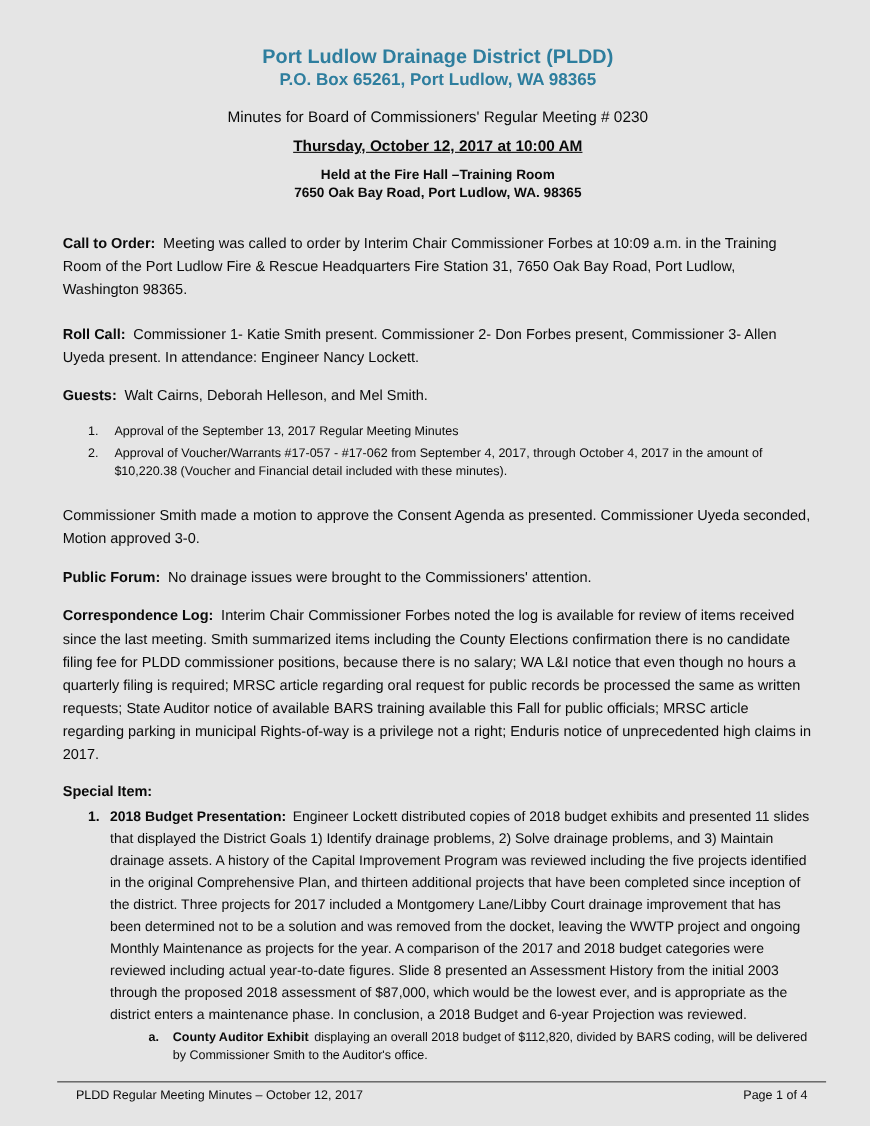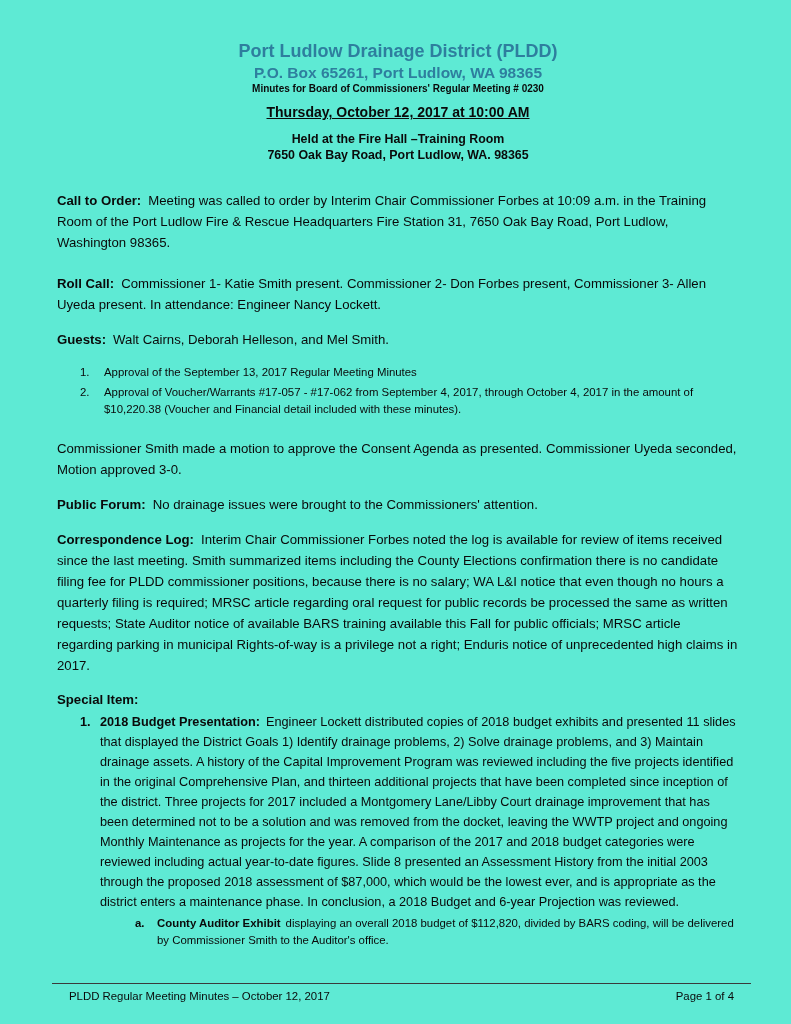--- a/index.html
+++ b/index.html
@@ -1,32 +1,32 @@
 <!DOCTYPE html>
 <html><head>
 <meta charset="utf-8">
 <style>
   html, body { margin: 0; padding: 0; background: #ffffff; }
   .page {
     position: relative;
     width: 791px;
     height: 1024px;
     margin: 0 auto;
-    background: #5eead4;
+    background: #e5e5e5;
     font-family: "Liberation Sans", sans-serif;
     color: #0a0a0a;
     overflow: hidden;
     box-sizing: border-box;
     padding: 40px 52px 0 57px;
   }
   
   .doc-header { text-align: center; }
   .org-name    { color: #2e7e9e; font-weight: bold; font-size: 18px; line-height: 23px; }
   .org-address { color: #2e7e9e; font-weight: bold; font-size: 15.5px; line-height: 20px; }
-  .minutes-title    { font-weight: bold; font-size: 10px; }
+  .minutes-title    { font-weight: normal; font-size: 14px; margin-top: 15px; }
   .meeting-datetime { font-weight: bold; font-size: 14px;   margin-top: 10px; text-decoration: underline; }
   .location-line1   { font-weight: bold; font-size: 12.4px; margin-top: 11px; line-height: 16px; }
   .location-line2   { font-weight: bold; font-size: 12.4px; line-height: 16px; }
   
   .doc-body { margin-top: 27px; }
   .para { font-size: 13.2px; line-height: 21px; margin: 14px 0; }
   .para .lbl { font-weight: bold; margin-right: 7px; }
   .section-head { font-weight: bold; font-size: 13.2px; line-height: 20px; margin: 14px 0 2px 0; }
   
   .num-list { margin: 0; }

